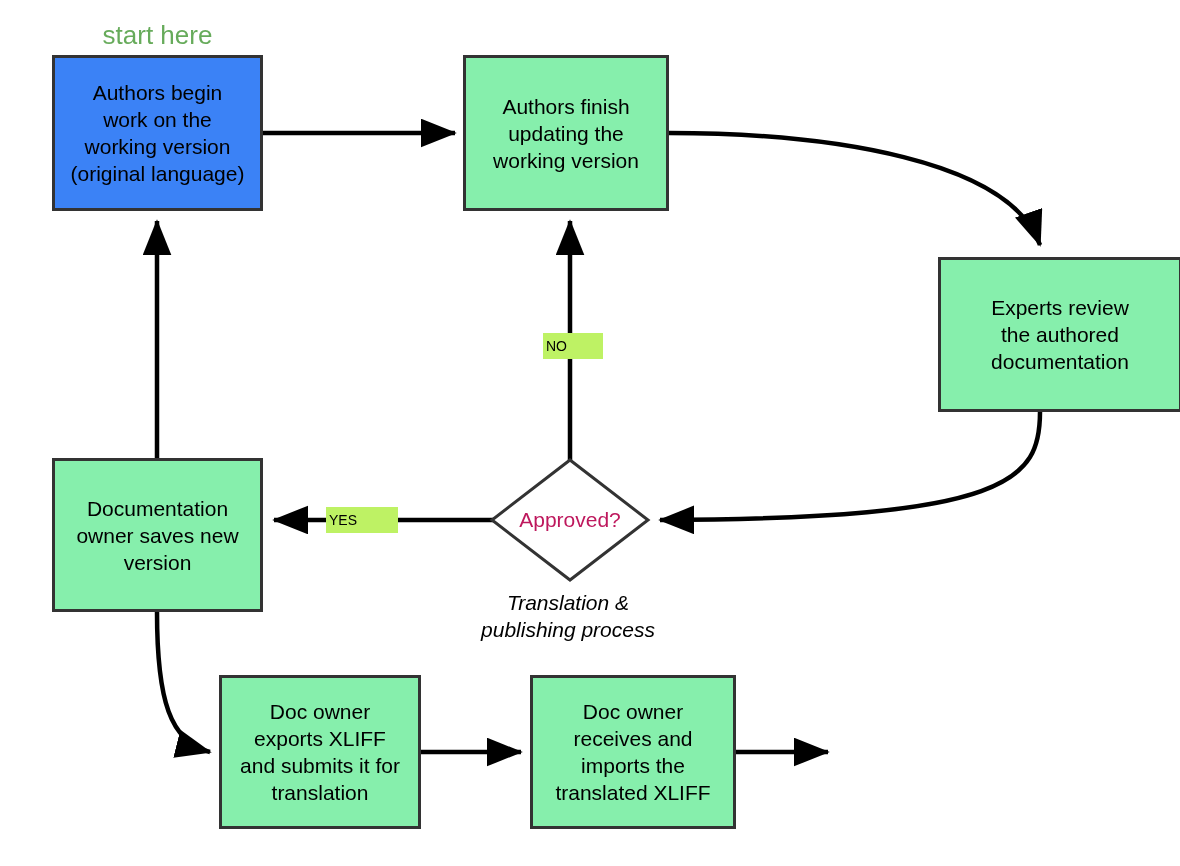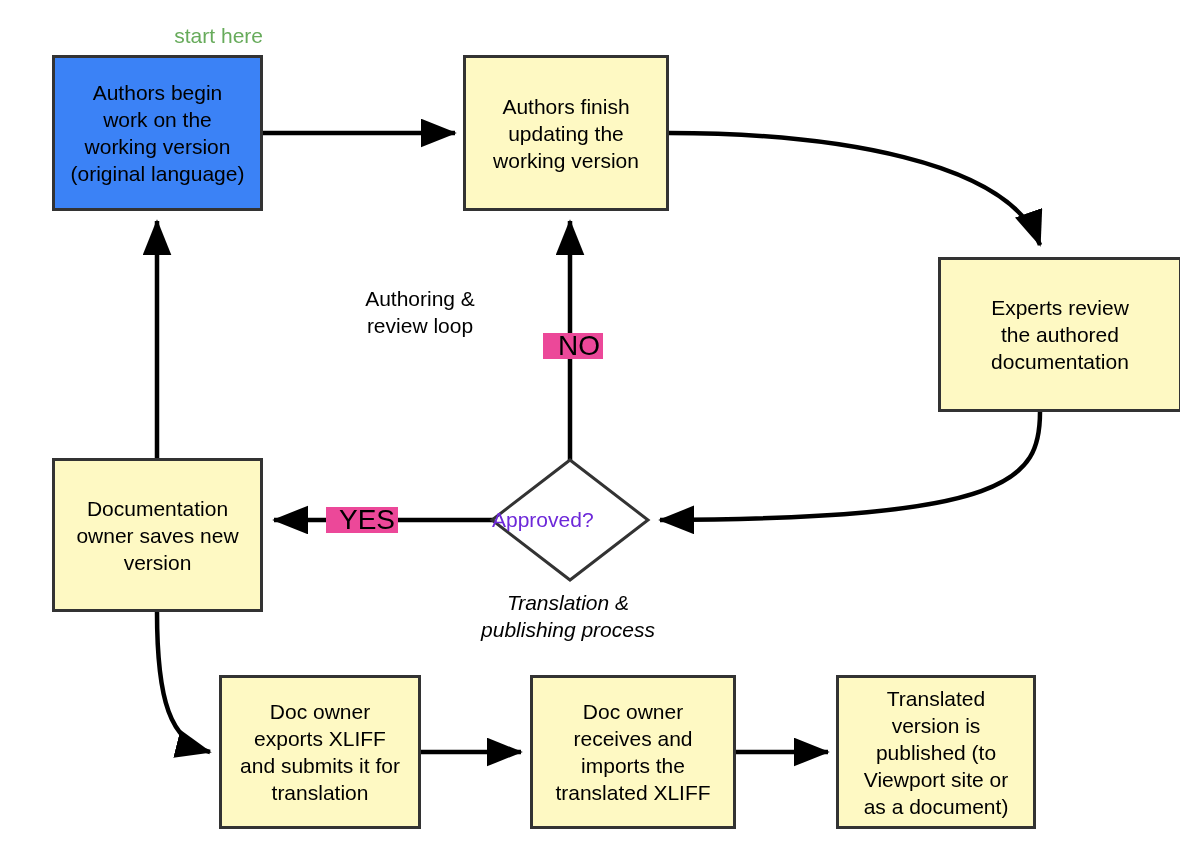--- a/index.html
+++ b/index.html
@@ -23,21 +23,21 @@
     position: absolute;
     top: 0;
     left: 0;
     width: 1180px;
     height: 866px;
   }
   .node-box {
     position: absolute;
     box-sizing: border-box;
     border: 3px solid #333333;
-    background: #fef9c3;
+    background: #86efac;
     display: flex;
     align-items: center;
     justify-content: center;
     text-align: center;
   }
   .node-box.green {
     background: #3b82f6;
   }
   .node-label {
     font-size: 21px;
@@ -49,37 +49,37 @@
   .free-label {
     position: absolute;
     font-size: 21px;
     line-height: 27px;
     color: #000000;
     text-align: center;
     white-space: pre-line;
   }
   .free-label.start {
     color: #67ab5b;
-    font-size: 21px;
-    text-align: right;
+    font-size: 26px;
   }
   .edge-label {
     position: absolute;
-    font-size: 28px;
+    font-size: 14px;
     line-height: 26px;
     color: #000000;
-    text-align: right;
-    background: #ec4899;
+    text-align: left;
+    background: #bef264;
     padding: 0 3px;
   }
   .diamond-label {
     position: absolute;
     font-size: 21px;
     line-height: 24px;
-    color: #6d28d9;
+    color: #be185d;
+    text-align: center;
   }
 </style>
 </head>
 <body>
 
 <div id="canvas">
 
   <svg class="layer" viewBox="0 0 1180 866">
     <defs>
       <marker id="arrowhead" markerWidth="9" markerHeight="9" refX="7.6" refY="3.2" orient="auto" markerUnits="strokeWidth">
@@ -140,34 +140,25 @@
 translation</span>
   </div>
 
   <div class="node-box" style="left:530px; top:675px; width:206px; height:154px;">
     <span class="node-label">Doc owner
 receives and
 imports the
 translated XLIFF</span>
   </div>
 
-  <div class="node-box" style="left:836px; top:675px; width:200px; height:154px;">
-    <span class="node-label">Translated
-version is
-published (to
-Viewport site or
-as a document)</span>
-  </div>
 
   <div class="diamond-label" style="left:492px; top:508px; width:156px;">Approved?</div>
 
   <div class="free-label start" style="left:52px; top:22px; width:211px;">start here</div>
 
-  <div class="free-label" style="left:285px; top:285px; width:270px;">Authoring &amp;
-review loop</div>
 
   <div class="free-label" style="left:428px; top:589px; width:280px;font-style:italic;">Translation &amp;
 publishing process</div>
 
   <div class="edge-label" style="left:543px; top:333px; width:54px;">NO</div>
 
   <div class="edge-label" style="left:326px; top:507px; width:66px;">YES</div>
 
 </div>
 

